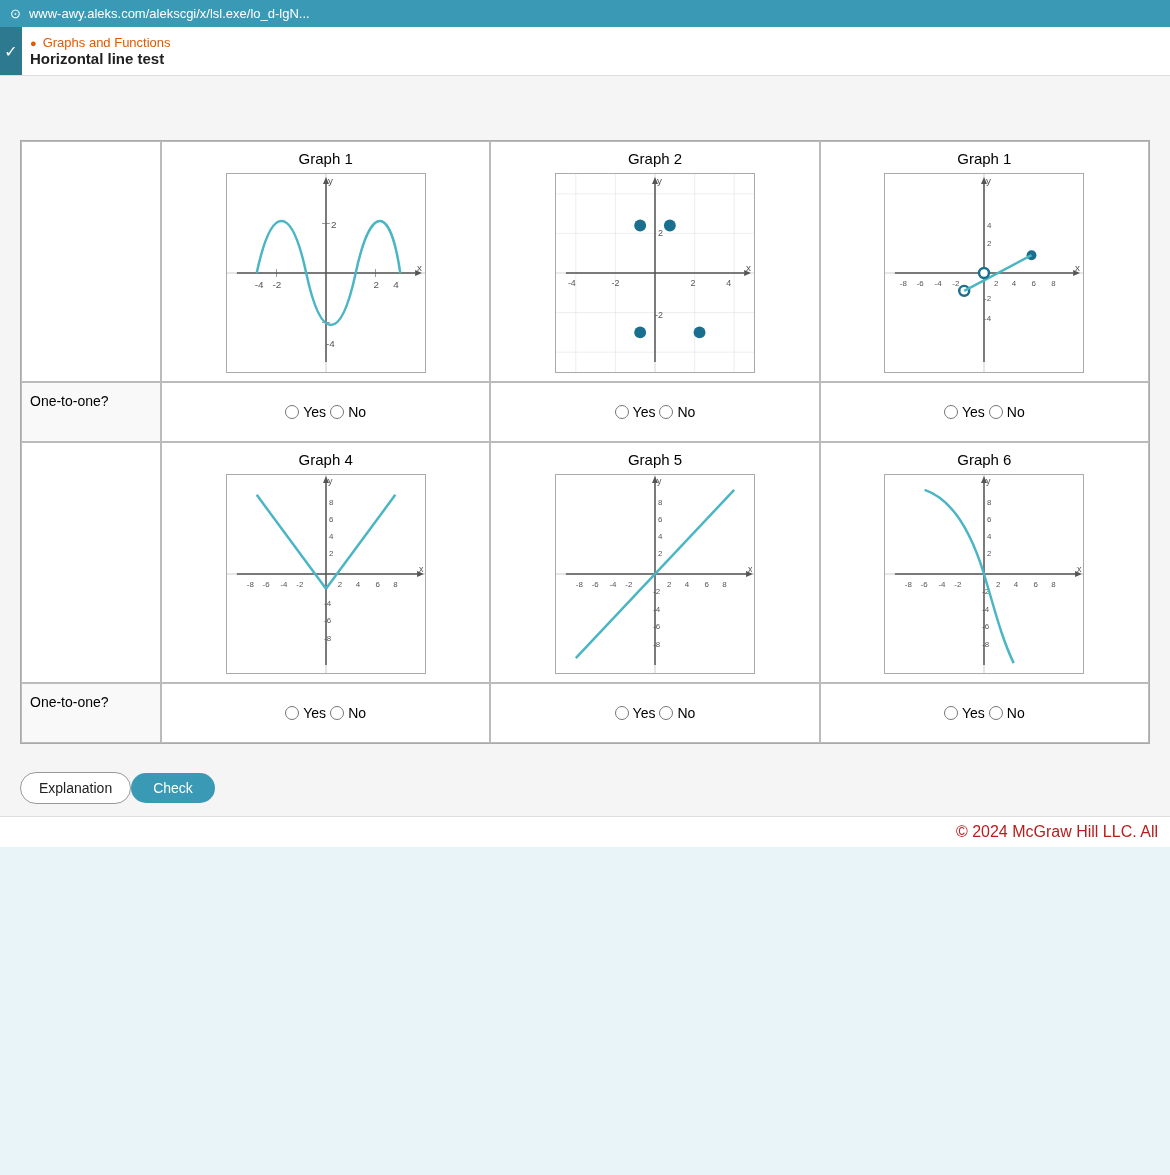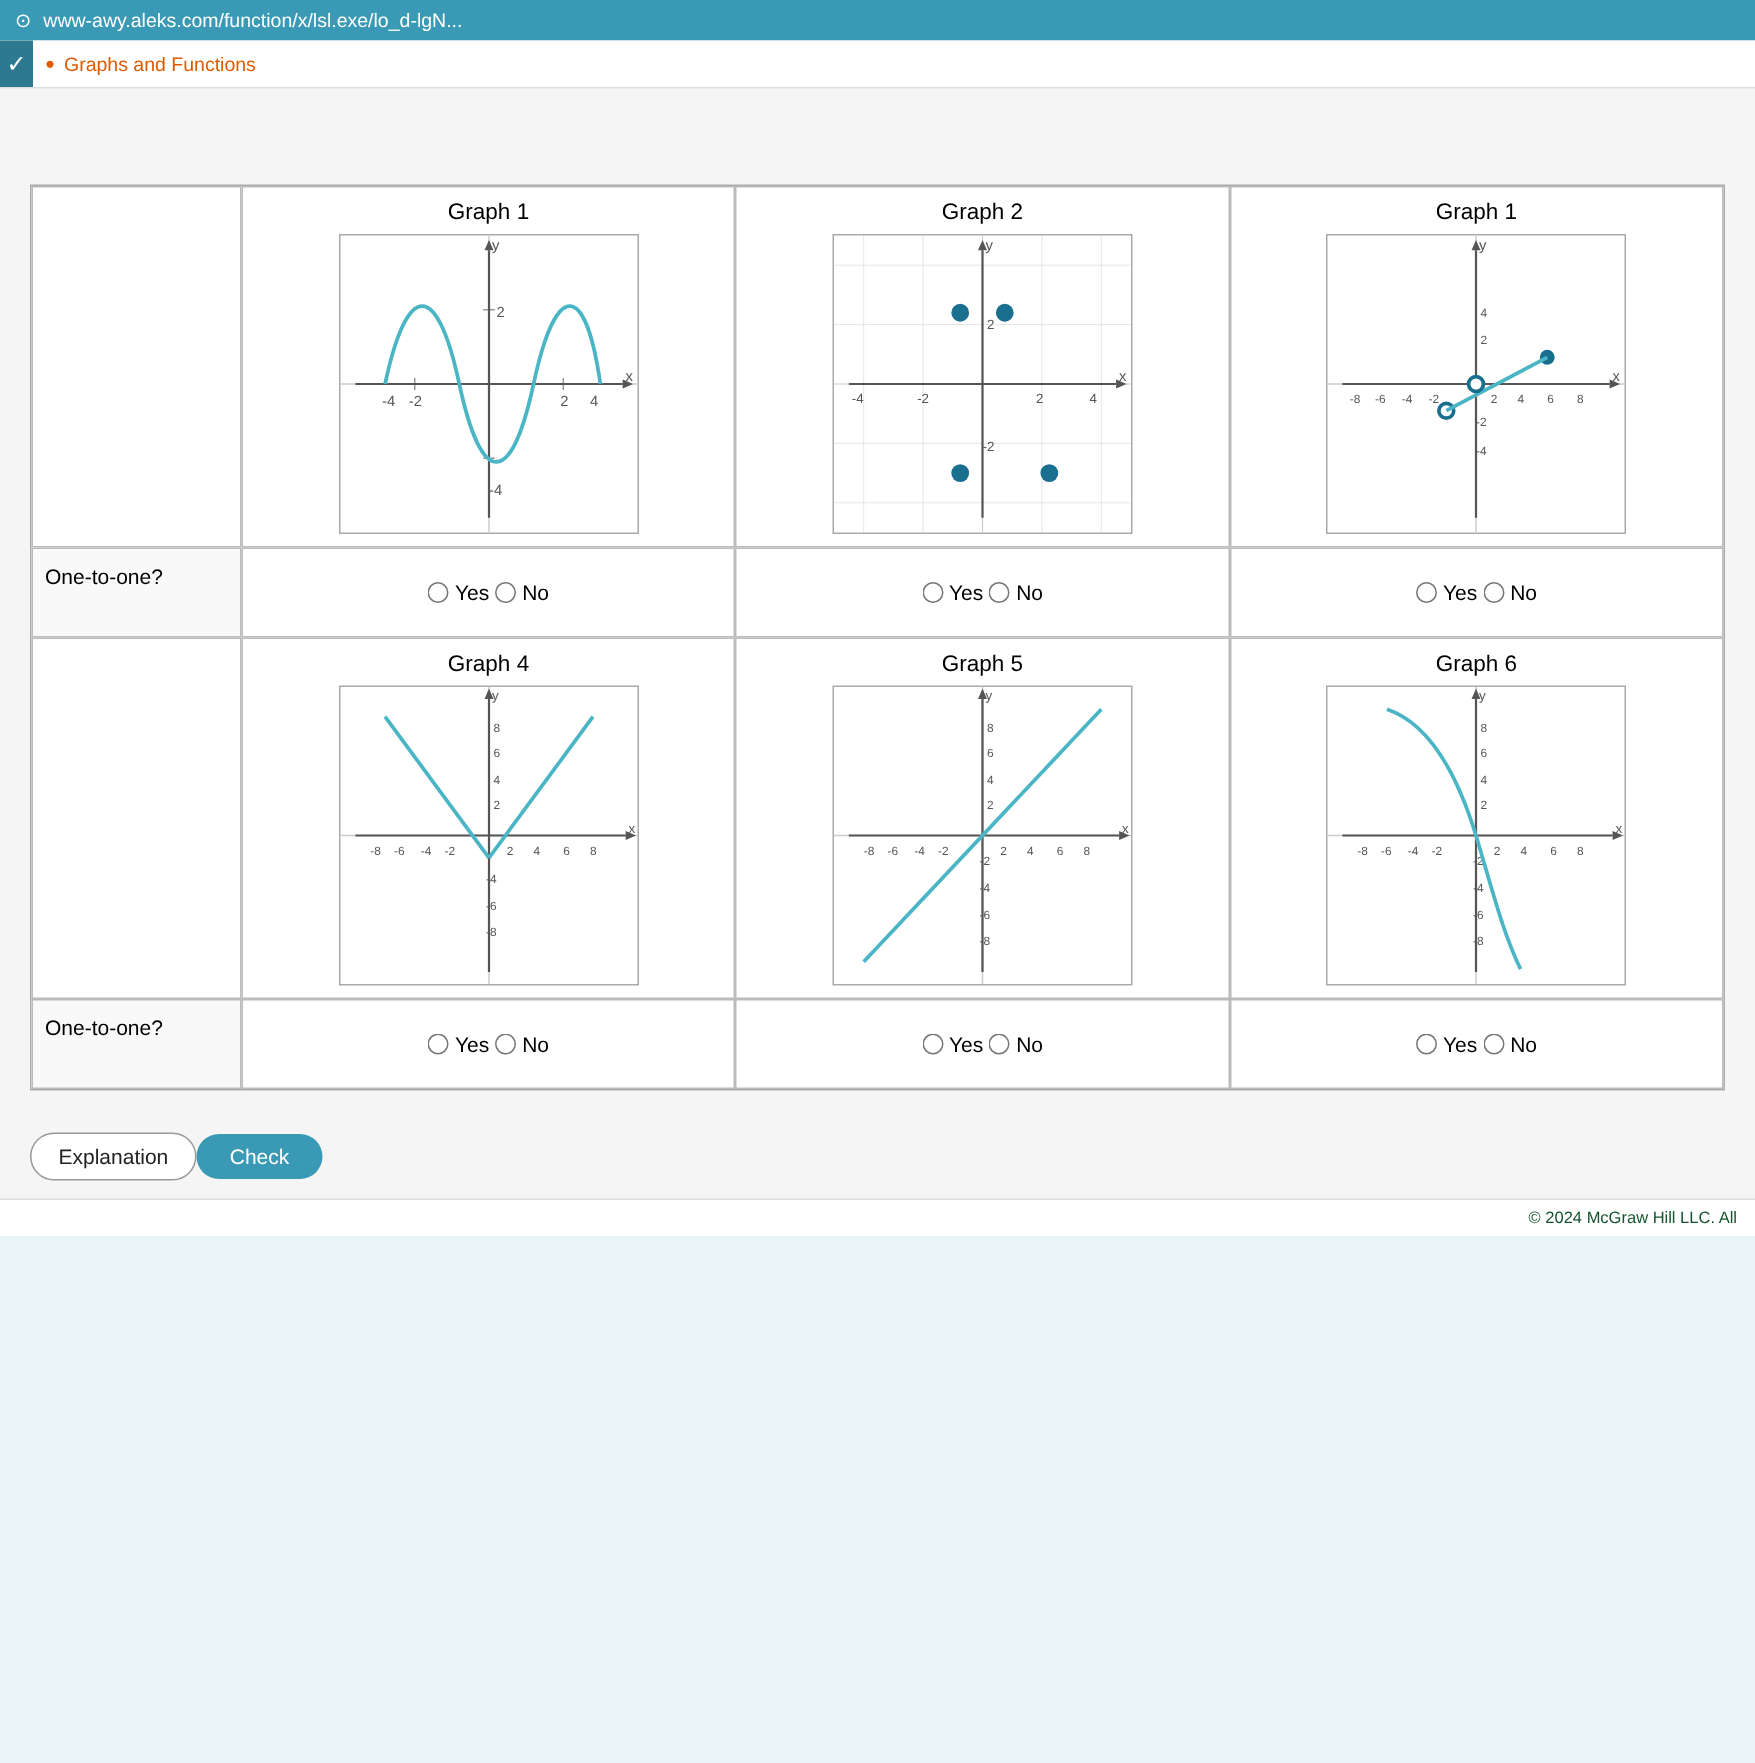--- a/index.html
+++ b/index.html
@@ -151,43 +151,44 @@
       font-size: 14px;
       cursor: pointer;
       color: white;
       font-weight: normal;
     }
 
     .footer {
       background: white;
       text-align: right;
       padding: 6px 12px;
-      font-size: 11px;
-      color: #14532d;
+      font-size: 16px;
+      color: #b91c1c;
       border-top: 1px solid #ddd;
     }
 
     .graph-cell {
       padding: 8px 4px;
     }
   </style>
 </head>
 <body>
 
 <div class="browser-bar">
   <span>⊙</span>
-  <span>www-awy.aleks.com/function/x/lsl.exe/lo_d-lgN...</span>
+  <span>www-awy.aleks.com/alekscgi/x/lsl.exe/lo_d-lgN...</span>
 </div>
 
 <div class="header" style="padding-left: 30px;">
   <div class="check-indicator">✓</div>
   <div class="header-breadcrumb">
     <span style="color:#e05a00; font-size:11px;">●</span>
     <span>Graphs and Functions</span>
   </div>
+  <div class="header-title">Horizontal line test</div>
 </div>
 
 <div class="main-content">
 
   <div class="table-container">
     <div class="table-grid">
 
       <div class="cell"></div>
 
       <div class="cell graph-cell">

